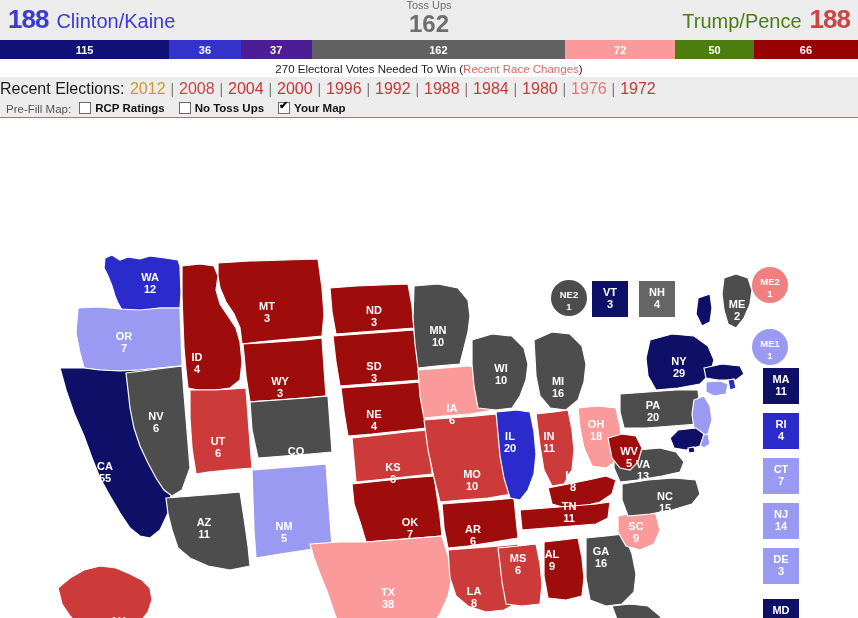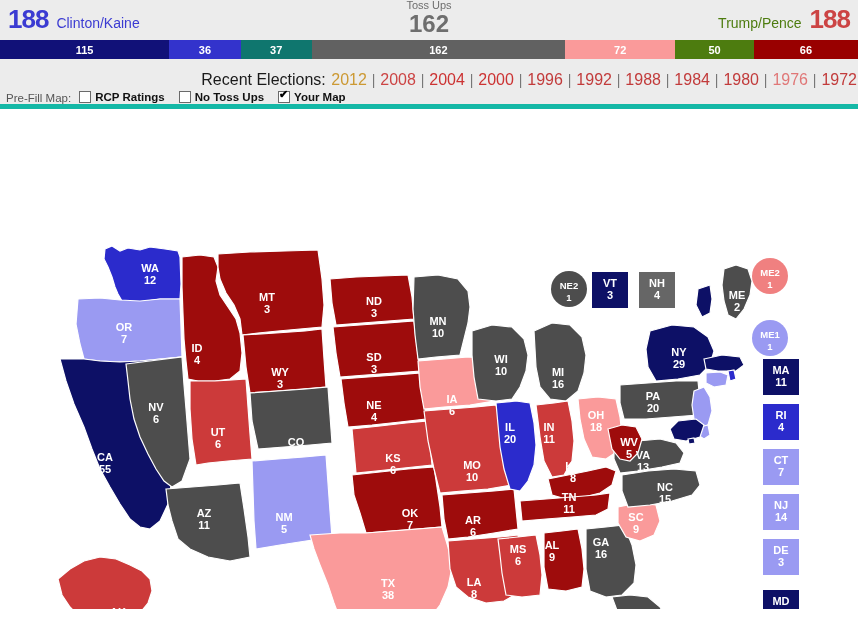--- a/index.html
+++ b/index.html
@@ -16,21 +16,21 @@
   .header{
     height:40px;width:858px;
     background:#ececec;
     position:relative;
   }
   .cand-left{position:absolute;left:8px;top:0px;display:flex;align-items:baseline;}
   .cand-right{position:absolute;right:8px;top:0px;display:flex;align-items:baseline;}
   .big-num{
     font-size:26px;font-weight:bold;line-height:38px;letter-spacing:-1px;
   }
-  .cand-name{font-size:14px;line-height:38px;padding:0 8px;}
+  .cand-name{font-size:20px;line-height:38px;padding:0 8px;}
   .tossups{
     position:absolute;left:0;right:0;top:-2px;text-align:center;
   }
   .tossups .tu-label{font-size:11px;color:#6e6e6e;display:block;line-height:13px;padding-top:1px;}
   .tossups .tu-num{font-size:24px;font-weight:bold;color:#6e6e6e;display:block;line-height:24px;}
 
   
   .segbar{
     display:flex;height:19px;width:858px;
     font-size:11px;font-weight:bold;color:#ffffff;
@@ -38,31 +38,31 @@
   .seg{display:flex;align-items:center;justify-content:center;height:19px;overflow:hidden;}
 
   .needed{
     width:858px;text-align:center;font-size:11.5px;color:#1a1a1a;
     background:#ffffff;line-height:16px;padding-top:2px;
   }
   .needed .rrc{color:#e06666;}
 
   
   .recent{
-    width:858px;background:#ececec;text-align:right;
-    font-size:16px;color:#222;line-height:21px;padding-top:10px;
+    width:858px;background:#ececec;text-align:left;
+    font-size:16px;color:#222;line-height:21px;padding-top:1px;
   }
   .recent .rlabel{color:#1a1a1a;}
   .recent a{text-decoration:none;padding:0 1px;}
   .recent .sep{color:#777;font-size:14px;}
 
   .prefill{
     width:858px;background:#ececec;font-size:11.5px;color:#222;
     line-height:18px;height:18px;display:flex;align-items:center;
-    padding-left:6px;box-sizing:border-box;border-bottom:5px solid #14b8a6;
+    padding-left:6px;box-sizing:border-box;border-bottom:1px solid #14b8a6;
   }
   .prefill .pf-label{color:#555;margin-right:8px;}
   .pf-opt{display:inline-flex;align-items:center;margin-right:14px;font-weight:bold;color:#111;}
   .cbox{
     width:10px;height:10px;border:1px solid #6a6a6a;background:#fff;
     margin-right:4px;display:inline-block;position:relative;
   }
   .cbox.checked:after{
     content:"✔";position:absolute;left:0px;top:-4px;font-size:11px;color:#000;line-height:12px;
   }
@@ -94,27 +94,30 @@
     </div>
     <div class="cand-right">
       <span class="cand-name" style="color: #4d7c0f;">Trump/Pence</span>
       <span class="big-num" style="color: rgb(204, 68, 68);">188</span>
     </div>
   </div>
 
   <div class="segbar" id="segbar">
       <div class="seg" style="width: 172px; background: rgb(17, 17, 120);">115</div>
       <div class="seg" style="width: 73px; background: rgb(51, 51, 204);">36</div>
-      <div class="seg" style="width: 72px; background: #0f766e;">37</div>
+      <div class="seg" style="width: 72px; background: #4c1d95;">37</div>
       <div class="seg" style="width: 258px; background: rgb(97, 97, 97);">162</div>
       <div class="seg" style="width: 112px; background: rgb(250, 154, 154);">72</div>
       <div class="seg" style="width: 80px; background: #4d7c0f;">50</div>
       <div class="seg" style="width: 106px; background: rgb(153, 0, 0);">66</div>
     </div>
 
+  <div class="needed">
+    <span>270 Electoral Votes Needed To Win (</span><span class="rrc">Recent Race Changes</span><span>)</span>
+  </div>
 
   <div class="recent">
     <span class="rlabel">Recent Elections:</span>
     <span id="years"><a href="#" style="color: rgb(204, 153, 51);">2012</a><span class="sep"> | </span><a href="#" style="color: rgb(204, 68, 68);">2008</a><span class="sep"> | </span><a href="#" style="color: rgb(204, 51, 51);">2004</a><span class="sep"> | </span><a href="#" style="color: rgb(204, 51, 51);">2000</a><span class="sep"> | </span><a href="#" style="color: rgb(194, 59, 59);">1996</a><span class="sep"> | </span><a href="#" style="color: rgb(194, 59, 59);">1992</a><span class="sep"> | </span><a href="#" style="color: rgb(194, 59, 59);">1988</a><span class="sep"> | </span><a href="#" style="color: rgb(194, 59, 59);">1984</a><span class="sep"> | </span><a href="#" style="color: rgb(194, 59, 59);">1980</a><span class="sep"> | </span><a href="#" style="color: rgb(224, 119, 119);">1976</a><span class="sep"> | </span><a href="#" style="color: rgb(194, 59, 59);">1972</a></span>
   </div>
 
   <div class="prefill">
     <span class="pf-label">Pre-Fill Map:</span>
     <span id="prefill-opts"><span class="pf-opt">
           <span class="cbox"></span>

